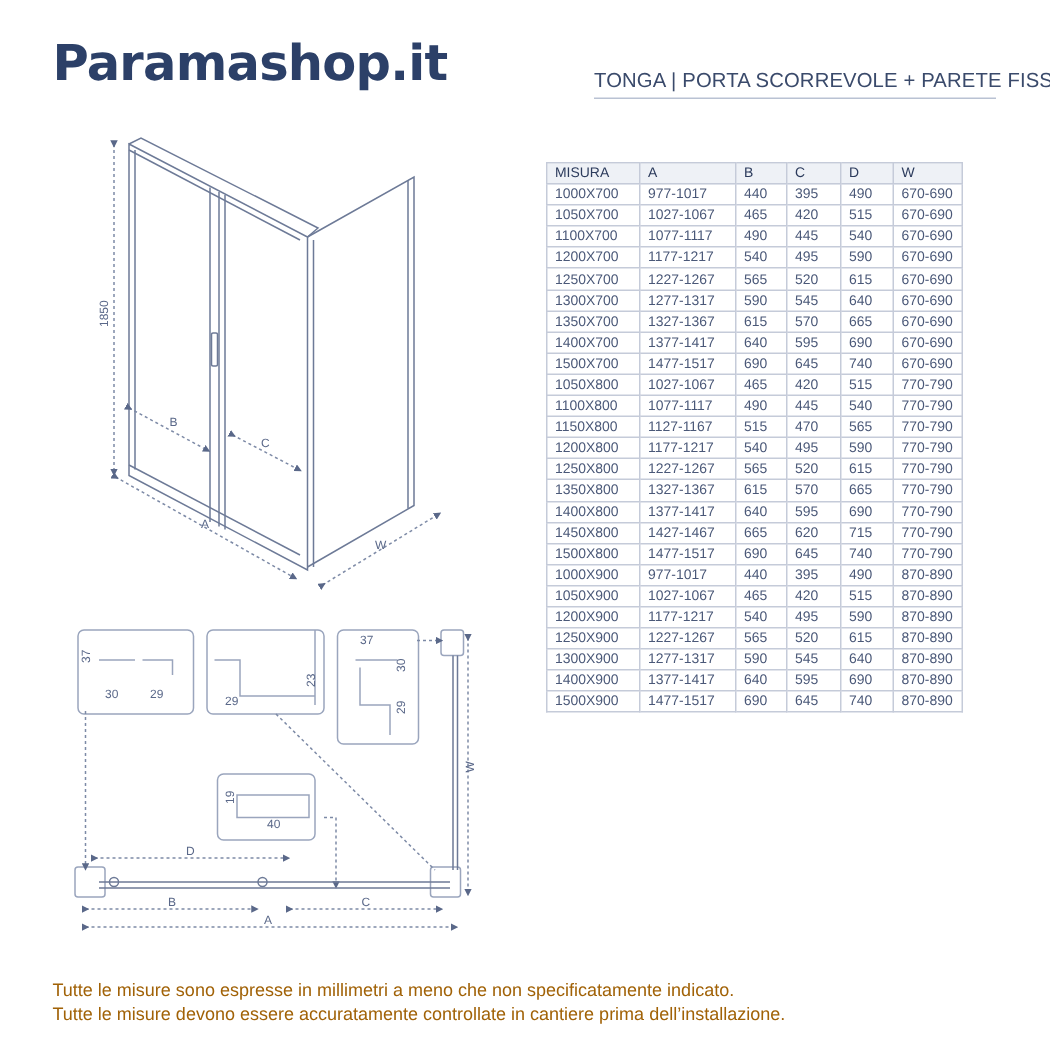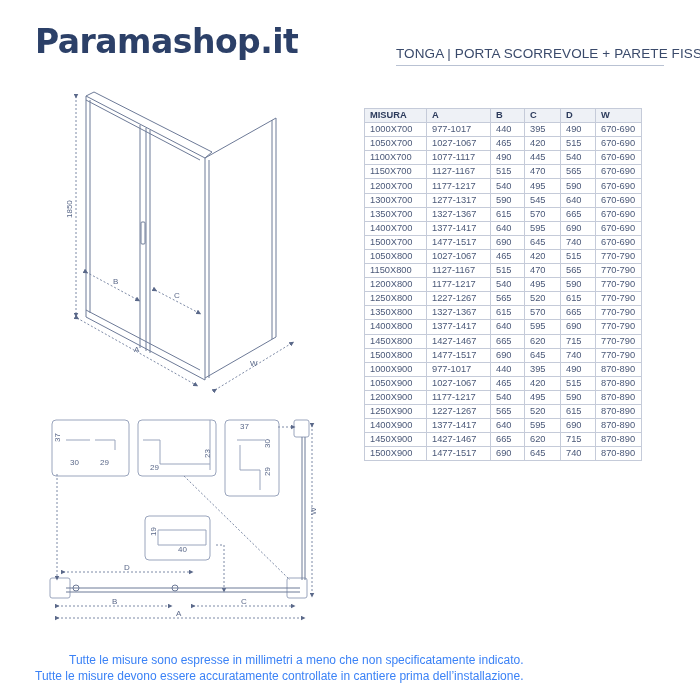--- a/index.html
+++ b/index.html
@@ -1,23 +1,23 @@
 <!DOCTYPE html>
 <html><head>
 <meta charset="utf-8">
 <style>
   html,body{margin:0;padding:0;background:#ffffff;}
   body{width:700px;height:700px;position:relative;overflow:hidden;font-family:"Liberation Sans",sans-serif;color:#2f4066;}
   .logo{position:absolute;left:35px;top:22px;font-family:"DejaVu Sans",sans-serif;font-weight:bold;font-size:33px;letter-spacing:-0.5px;color:#2c4068;}
   .subtitle{position:absolute;left:396px;top:46px;font-size:13.5px;color:#3a4a6b;letter-spacing:0.1px;padding-bottom:4px;border-bottom:1px solid #b9c2d3;width:268px;white-space:nowrap;}
   table.spec{position:absolute;left:364px;top:108px;border-collapse:collapse;font-size:9.3px;color:#4a5878;}
   table.spec td, table.spec th{border:1.5px solid #c5cbd9;height:13.1px;padding:0 0 0 5px;text-align:left;line-height:13px;}
-  table.spec th{font-weight:bold;color:#2c3b5c;background:#eef1f6;}
+  table.spec th{font-weight:normal;color:#2c3b5c;background:#eef1f6;}
   .c0{width:56px}.c1{width:58px}.c2{width:28px}.c3{width:30px}.c4{width:29px}.c5{width:40px}
-  .notes{position:absolute;left:35px;top:652px;font-size:12px;color:#3b82f6;line-height:16px;text-align:right;}
+  .notes{position:absolute;left:35px;top:652px;font-size:12px;color:#a16207;line-height:16px;}
   svg{position:absolute;left:0;top:0;}
   .lbl{font-family:"Liberation Sans",sans-serif;font-size:8px;fill:#5a6889;}
 </style>
 </head>
 <body>
 
 <div class="logo">Paramashop.it</div>
 <div class="subtitle">TONGA | PORTA SCORREVOLE + PARETE FISSA</div>
 
 <svg width="700" height="700">
@@ -136,33 +136,33 @@
       </tr>
       <tr>
         <td>1100X700</td>
         <td>1077-1117</td>
         <td>490</td>
         <td>445</td>
         <td>540</td>
         <td>670-690</td>
       </tr>
       <tr>
-        <td>1150X700</td>
-        <td>1127-1167</td>
-        <td>515</td>
-        <td>470</td>
-        <td>565</td>
-        <td>670-690</td>
-      </tr>
-      <tr>
         <td>1200X700</td>
         <td>1177-1217</td>
         <td>540</td>
         <td>495</td>
         <td>590</td>
+        <td>670-690</td>
+      </tr>
+      <tr>
+        <td>1250X700</td>
+        <td>1227-1267</td>
+        <td>565</td>
+        <td>520</td>
+        <td>615</td>
         <td>670-690</td>
       </tr>
       <tr>
         <td>1300X700</td>
         <td>1277-1317</td>
         <td>590</td>
         <td>545</td>
         <td>640</td>
         <td>670-690</td>
       </tr>
@@ -192,20 +192,28 @@
       </tr>
       <tr>
         <td>1050X800</td>
         <td>1027-1067</td>
         <td>465</td>
         <td>420</td>
         <td>515</td>
         <td>770-790</td>
       </tr>
       <tr>
+        <td>1100X800</td>
+        <td>1077-1117</td>
+        <td>490</td>
+        <td>445</td>
+        <td>540</td>
+        <td>770-790</td>
+      </tr>
+      <tr>
         <td>1150X800</td>
         <td>1127-1167</td>
         <td>515</td>
         <td>470</td>
         <td>565</td>
         <td>770-790</td>
       </tr>
       <tr>
         <td>1200X800</td>
         <td>1177-1217</td>
@@ -280,33 +288,33 @@
       </tr>
       <tr>
         <td>1250X900</td>
         <td>1227-1267</td>
         <td>565</td>
         <td>520</td>
         <td>615</td>
         <td>870-890</td>
       </tr>
       <tr>
+        <td>1300X900</td>
+        <td>1277-1317</td>
+        <td>590</td>
+        <td>545</td>
+        <td>640</td>
+        <td>870-890</td>
+      </tr>
+      <tr>
         <td>1400X900</td>
         <td>1377-1417</td>
         <td>640</td>
         <td>595</td>
         <td>690</td>
-        <td>870-890</td>
-      </tr>
-      <tr>
-        <td>1450X900</td>
-        <td>1427-1467</td>
-        <td>665</td>
-        <td>620</td>
-        <td>715</td>
         <td>870-890</td>
       </tr>
       <tr>
         <td>1500X900</td>
         <td>1477-1517</td>
         <td>690</td>
         <td>645</td>
         <td>740</td>
         <td>870-890</td>
       </tr>

